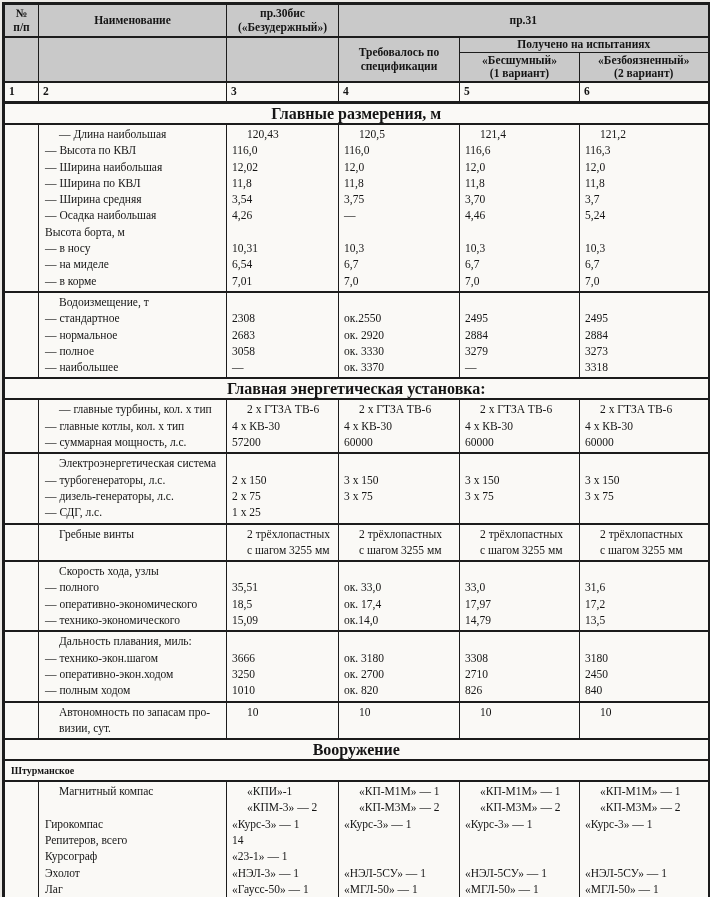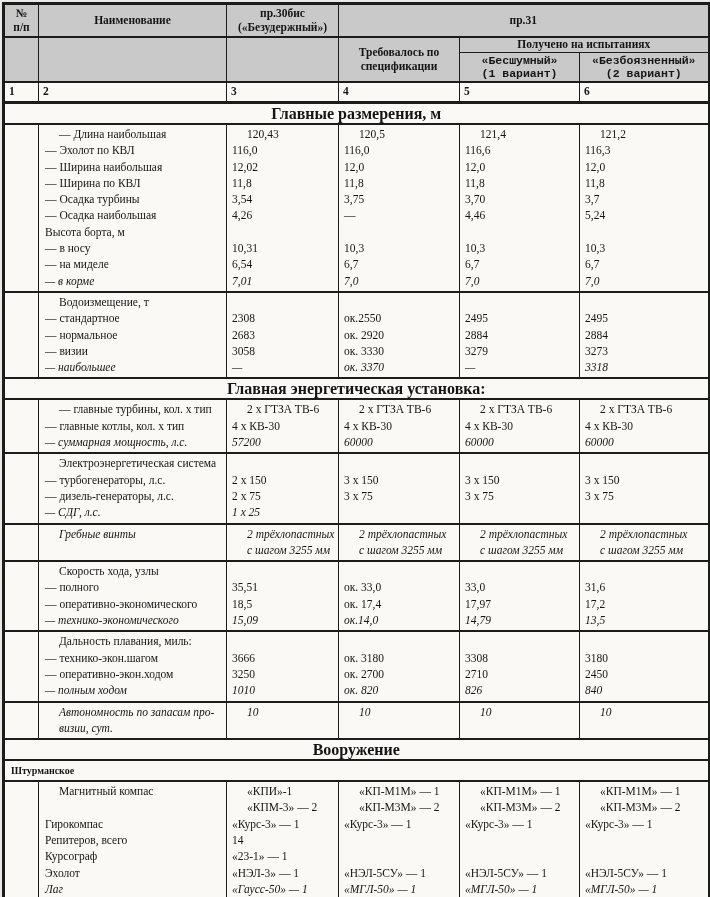--- a/index.html
+++ b/index.html
@@ -21,36 +21,36 @@
   }
   td { border-left:1px solid #1c1c1c; border-right:1px solid #1c1c1c;
        font-size:11.5px; line-height:16.3px; vertical-align:top;
        white-space:pre-line; overflow:hidden; padding:0; }
   
   thead td { background:#c9c9c9; font-weight:bold; text-align:center;
              vertical-align:middle; line-height:13.5px; }
   tr.hA td { border-bottom:2px solid #1c1c1c; height:31px; }
   tr.hB1 td { height:14px; }
   td.got { border-bottom:1px solid #1c1c1c;margin-top:24px; }
-  tr.hB2 td { height:28px;font-family:Liberation Mono, monospace; }
+  tr.hB2 td { height:28px; }
   tr.hnum td { background:#faf9f6; text-align:left; padding-left:4px;
                height:18px; border-top:2px solid #1c1c1c;
                border-bottom:3px solid #1c1c1c; vertical-align:middle; }
   
   tbody.sec td, tbody.secleft td {
     font-weight:bold; text-align:center; line-height:18px;
     border-top:2px solid #1c1c1c; border-bottom:2px solid #1c1c1c;
     border-left:none; border-right:none; height:19px; vertical-align:middle;
     font-size:16px;
   }
   tbody.secleft td { text-align:left; padding-left:6px; font-size:10px; }
   
   tbody.block { border-top:2px solid #1c1c1c; border-bottom:2px solid #1c1c1c; }
   tbody.block tr:first-child td { padding-top:1px;padding-left:20px; }
-  tbody.block tr:last-child td { padding-bottom:2px;font-style:italic; }
+  tbody.block tr:last-child td { padding-bottom:2px; }
   td.lbl { padding-left:6px; padding-right:2px; }
   td.val { padding-left:5px; padding-right:2px; }
 </style>
 </head>
 <body>
 
 <div class="page">
   <table class="spec">
     <colgroup>
       <col style="width:35px">
@@ -101,21 +101,21 @@
         <tr>
           <td class="c1"></td>
           <td class="lbl">— Длина наибольшая</td>
           <td class="val">120,43</td>
           <td class="val">120,5</td>
           <td class="val">121,4</td>
           <td class="val">121,2</td>
         </tr>
         <tr>
           <td class="c1"></td>
-          <td class="lbl">— Эхолот по КВЛ</td>
+          <td class="lbl">— Высота по КВЛ</td>
           <td class="val">116,0</td>
           <td class="val">116,0</td>
           <td class="val">116,6</td>
           <td class="val">116,3</td>
         </tr>
         <tr>
           <td class="c1"></td>
           <td class="lbl">— Ширина наибольшая</td>
           <td class="val">12,02</td>
           <td class="val">12,0</td>
@@ -125,21 +125,21 @@
         <tr>
           <td class="c1"></td>
           <td class="lbl">— Ширина по КВЛ</td>
           <td class="val">11,8</td>
           <td class="val">11,8</td>
           <td class="val">11,8</td>
           <td class="val">11,8</td>
         </tr>
         <tr>
           <td class="c1"></td>
-          <td class="lbl">— Осадка турбины</td>
+          <td class="lbl">— Ширина средняя</td>
           <td class="val">3,54</td>
           <td class="val">3,75</td>
           <td class="val">3,70</td>
           <td class="val">3,7</td>
         </tr>
         <tr>
           <td class="c1"></td>
           <td class="lbl">— Осадка наибольшая</td>
           <td class="val">4,26</td>
           <td class="val">—</td>
@@ -199,21 +199,21 @@
         <tr>
           <td class="c1"></td>
           <td class="lbl">— нормальное</td>
           <td class="val">2683</td>
           <td class="val">ок. 2920</td>
           <td class="val">2884</td>
           <td class="val">2884</td>
         </tr>
         <tr>
           <td class="c1"></td>
-          <td class="lbl">— визии</td>
+          <td class="lbl">— полное</td>
           <td class="val">3058</td>
           <td class="val">ок. 3330</td>
           <td class="val">3279</td>
           <td class="val">3273</td>
         </tr>
         <tr>
           <td class="c1"></td>
           <td class="lbl">— наибольшее</td>
           <td class="val">—</td>
           <td class="val">ок. 3370</td>

